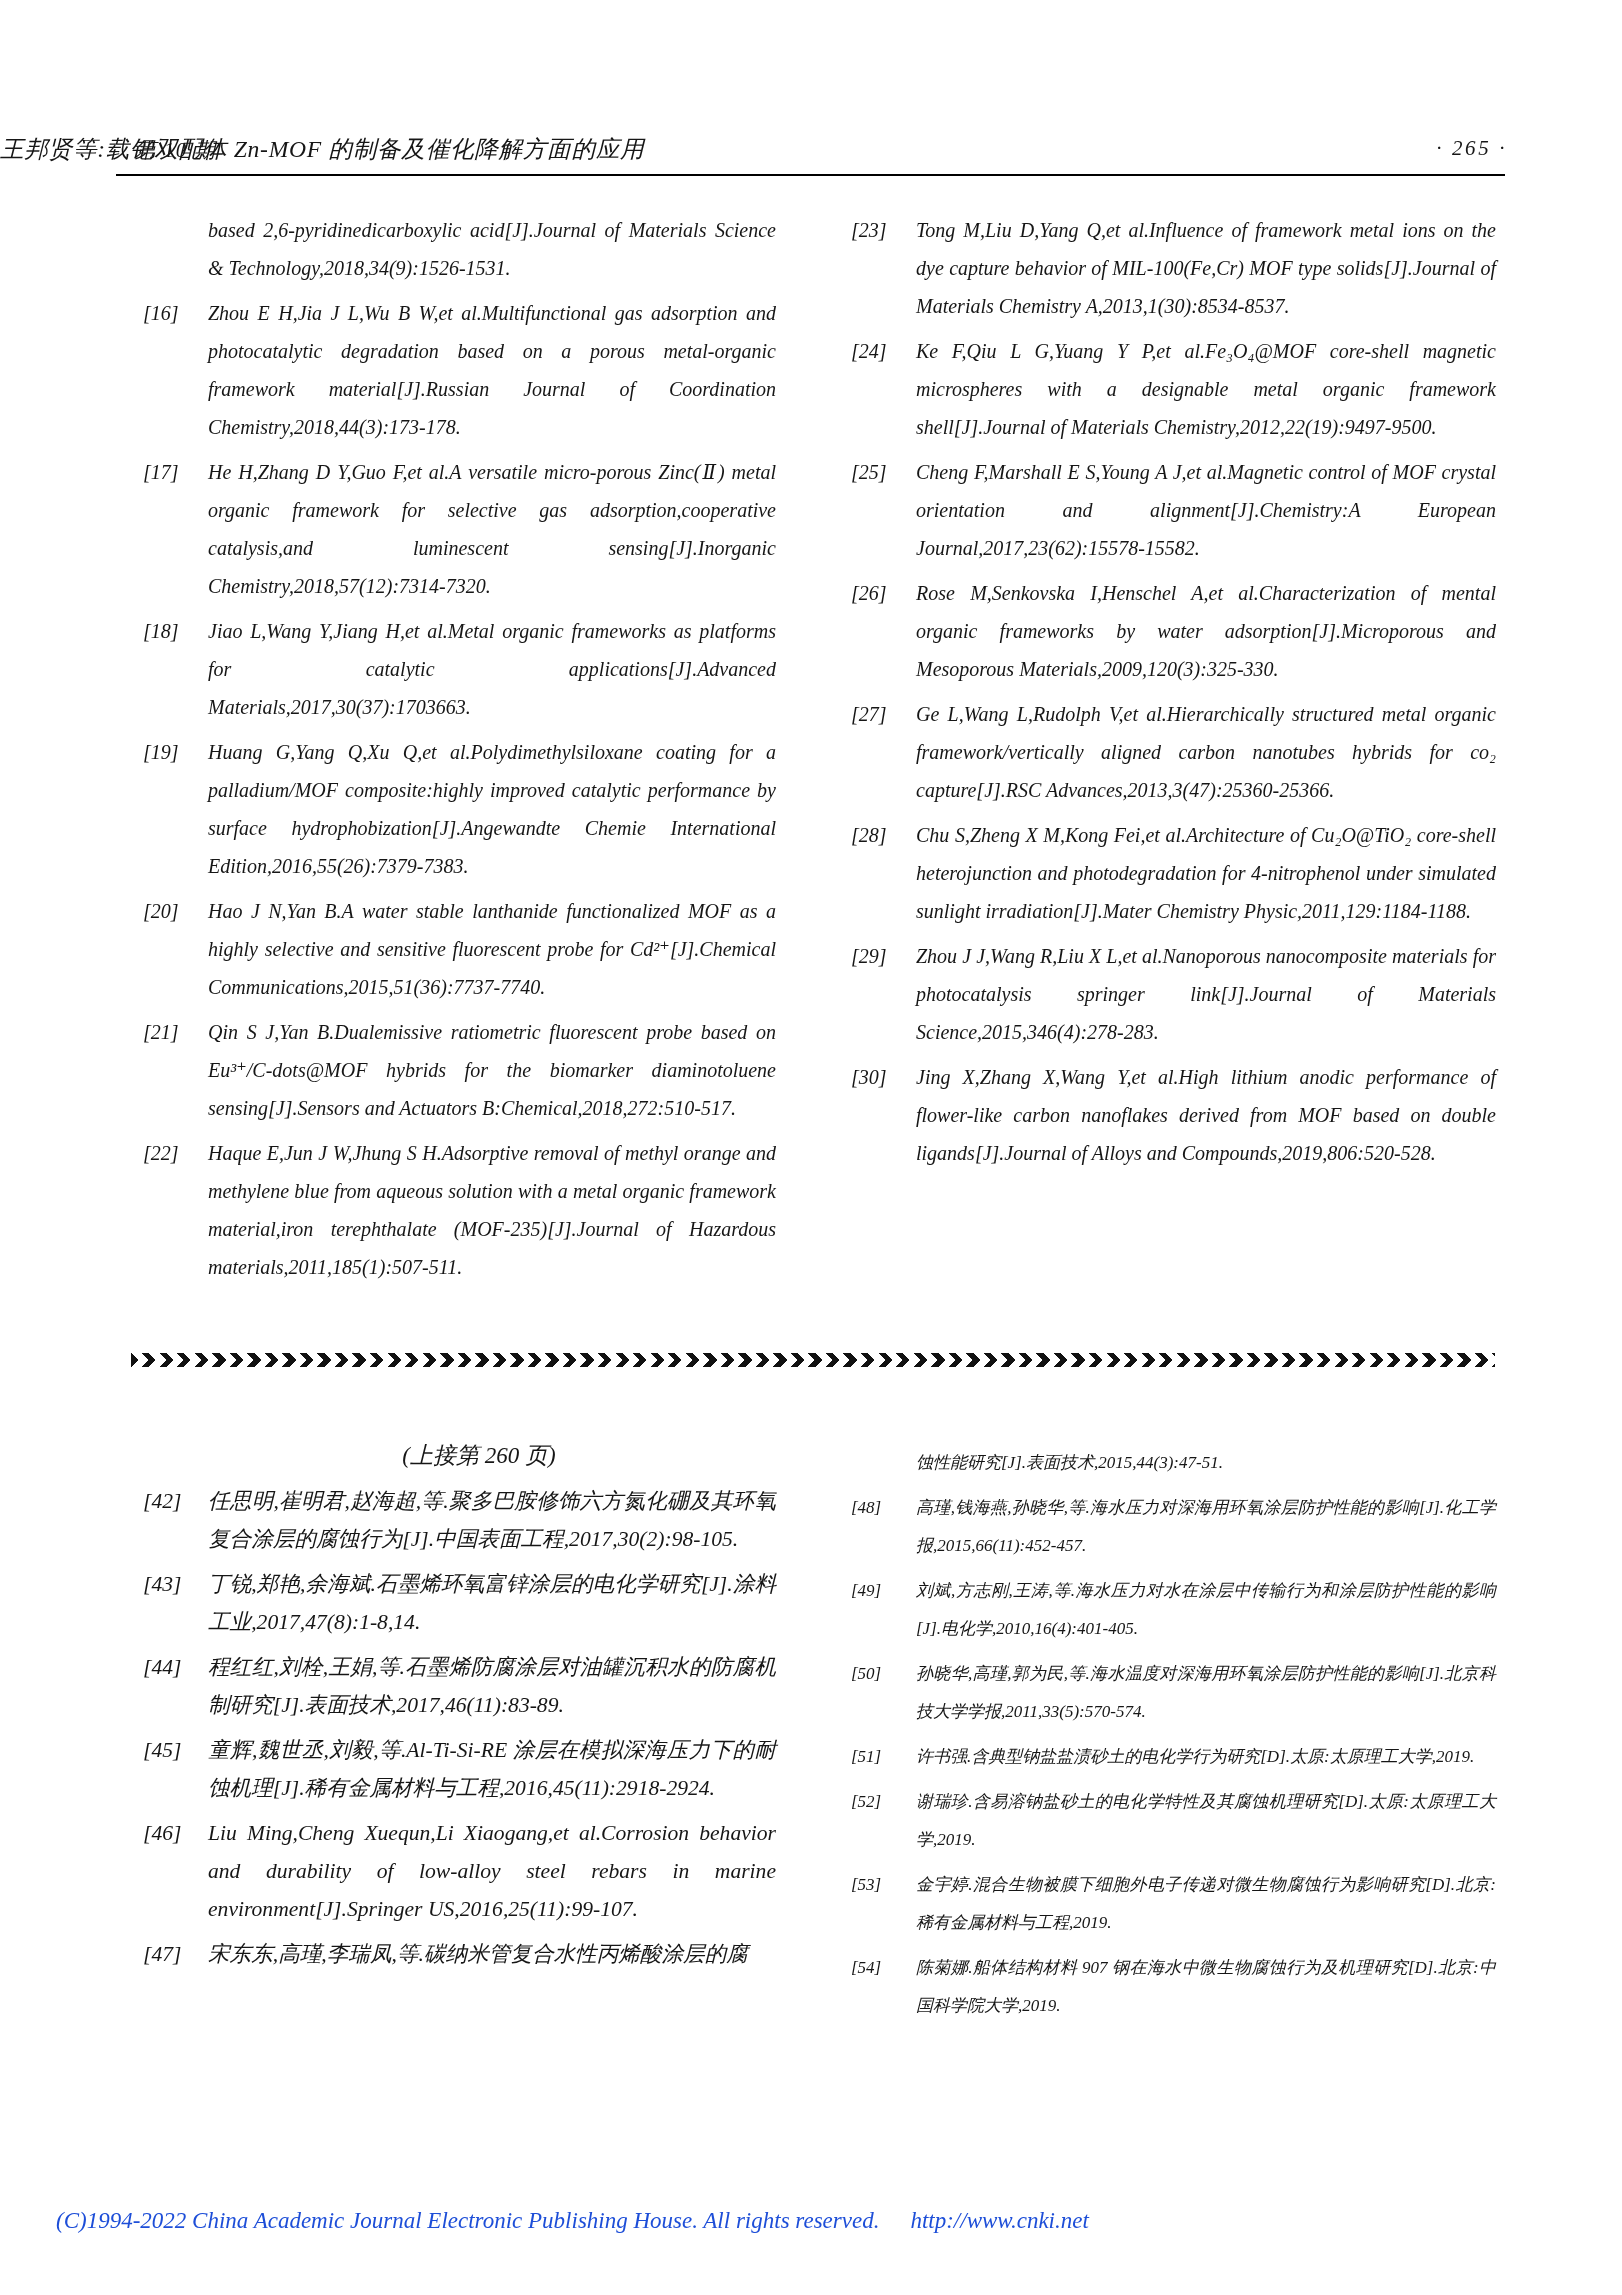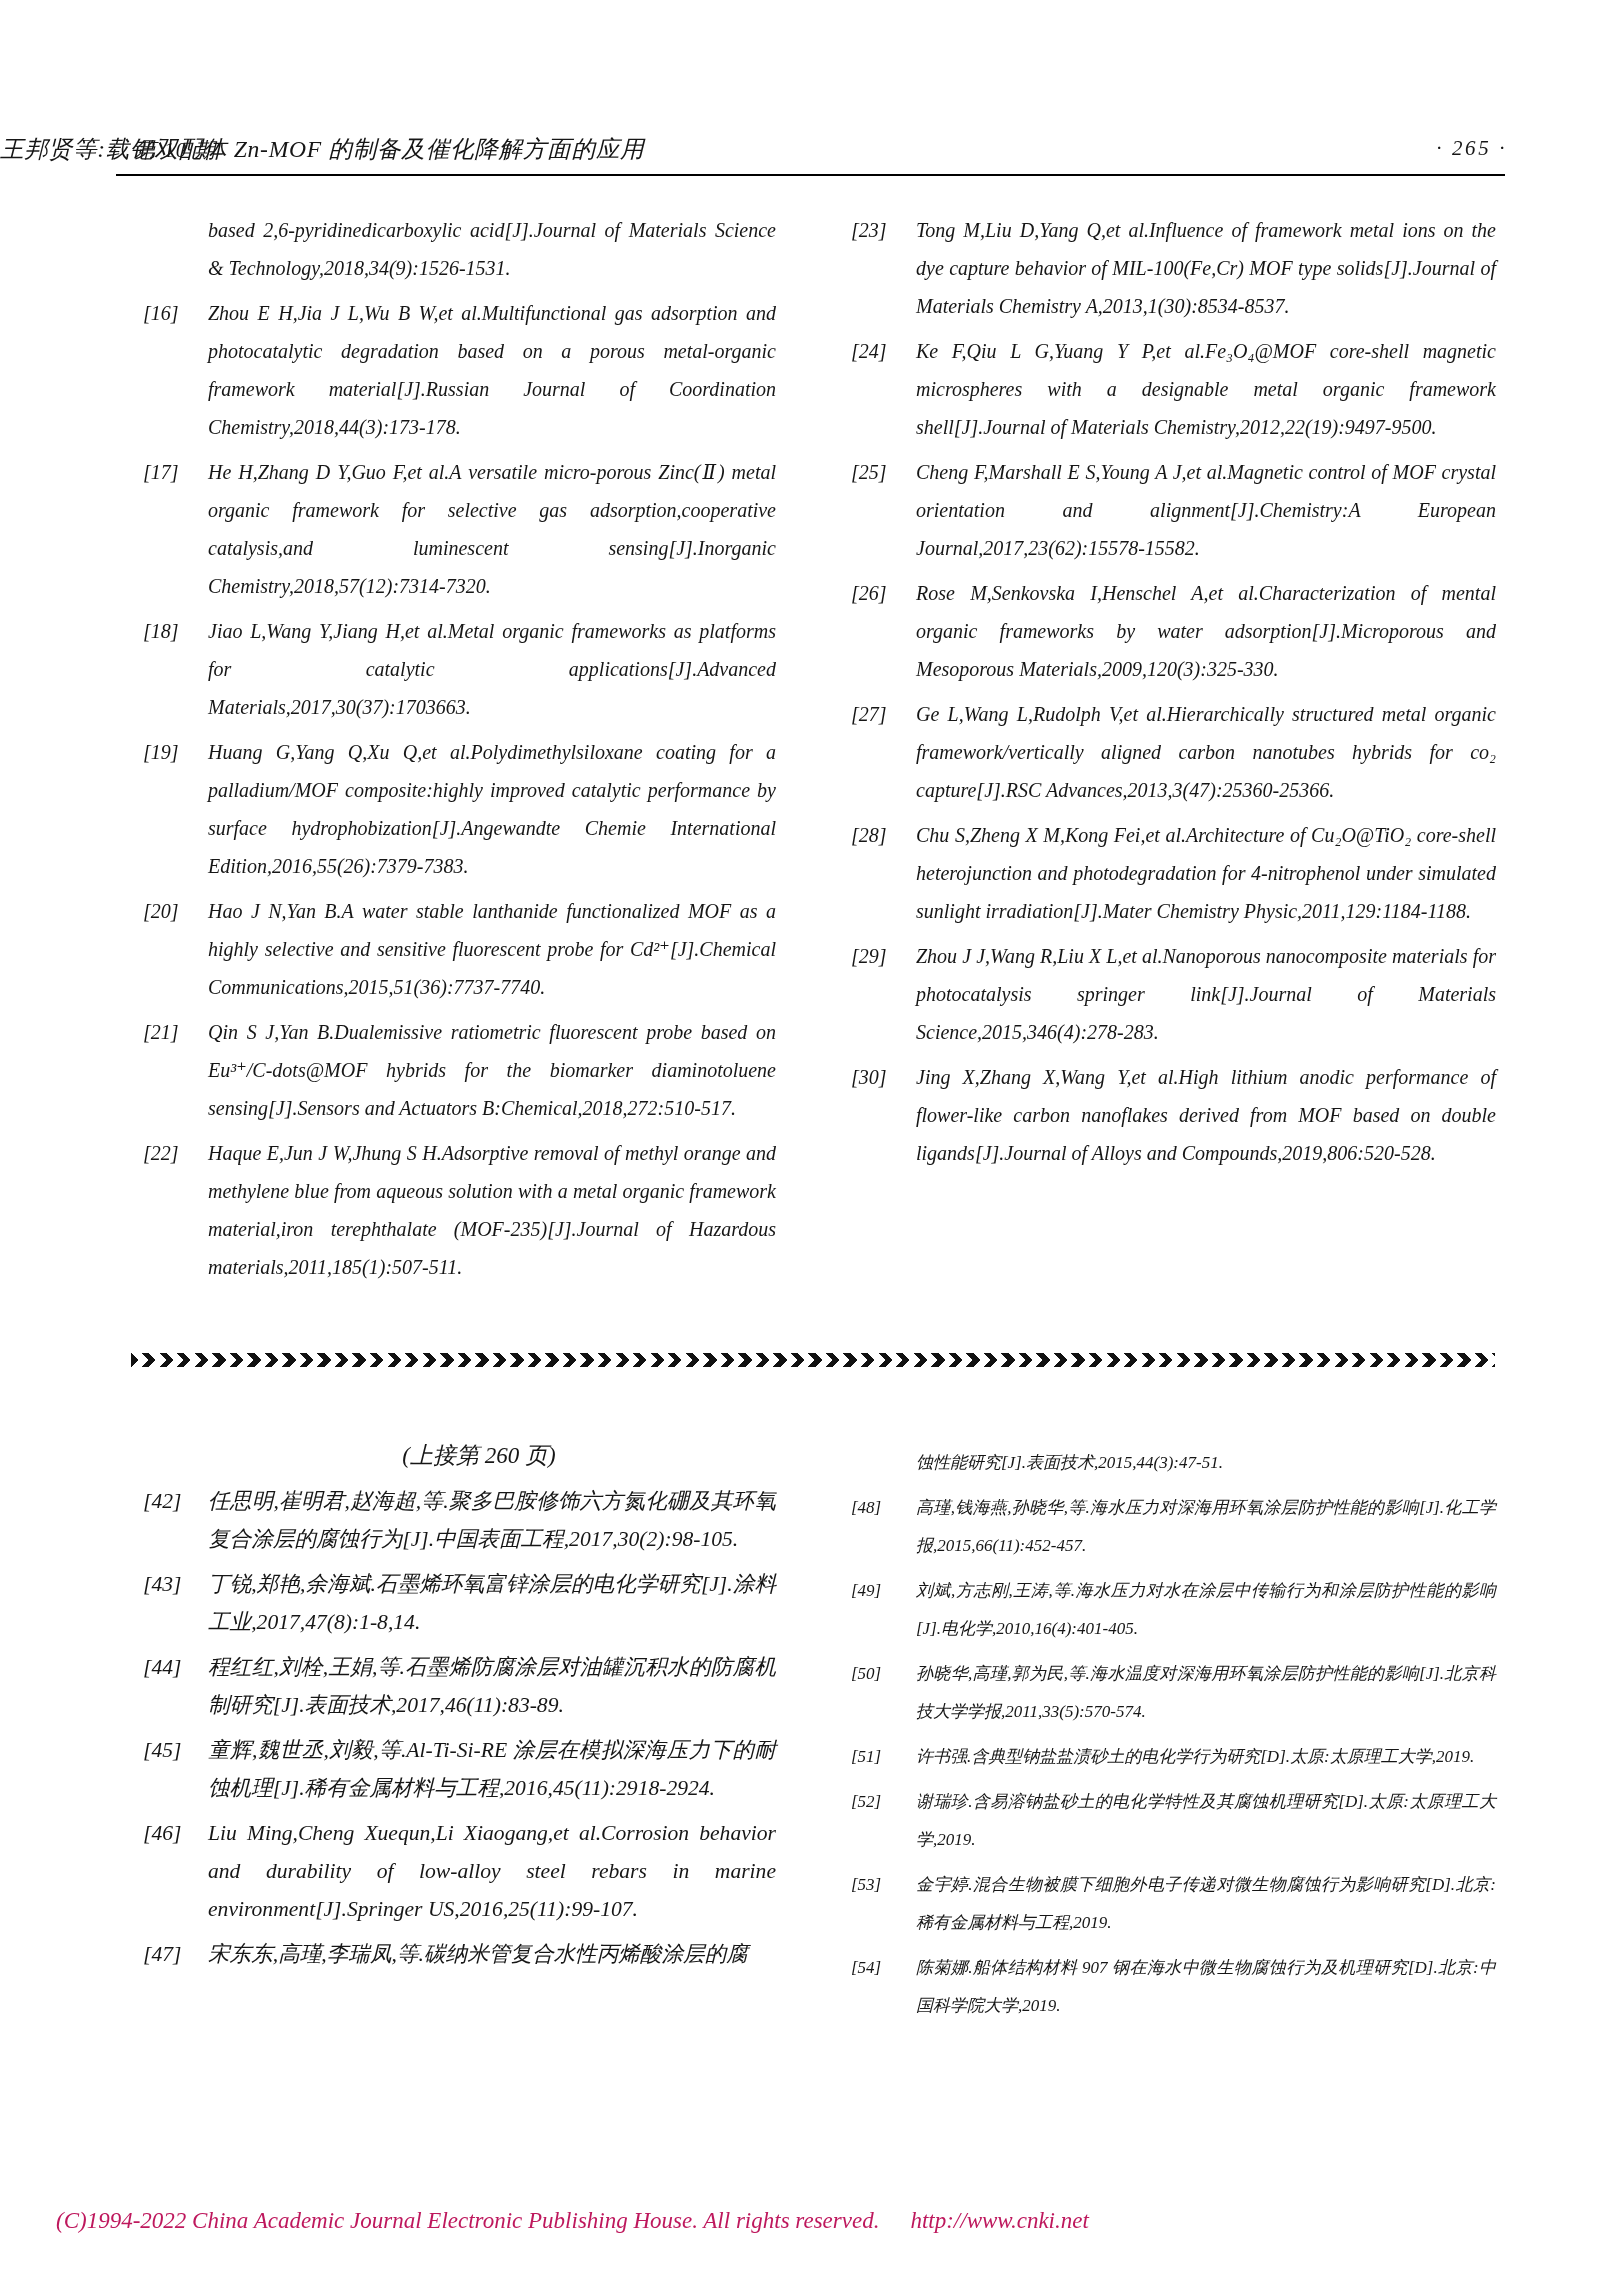--- a/index.html
+++ b/index.html
@@ -29,21 +29,21 @@
   .cont-heading{padding-left:39px;font-size:23px;line-height:38px;text-align:center;}
 
   
   .divider{position:absolute;left:131px;top:1353px;width:1364px;height:14.4px;overflow:hidden;}
   .divider::before{content:"";display:block;height:7.2px;
     background:repeating-linear-gradient(45deg,#111 0 5.2px,transparent 5.2px 12.4px);}
   .divider::after{content:"";display:block;height:7.2px;
     background:repeating-linear-gradient(135deg,#111 0 5.2px,transparent 5.2px 12.4px);}
 
   
-  .footer{position:absolute;left:56px;top:2208px;font-size:23px;color:#be185d;
+  .footer{position:absolute;left:56px;top:2208px;font-size:23px;color:#1d4ed8;
     display:flex;gap:31px;white-space:nowrap;}
 </style>
 </head>
 <body>
 
 <div class="page">
 
   <div class="header-issue">第 10 期</div>
   <div class="header-title">王邦贤等:载钯双配体 Zn-MOF 的制备及催化降解方面的应用</div>
   <div class="header-page">· 265 ·</div>

